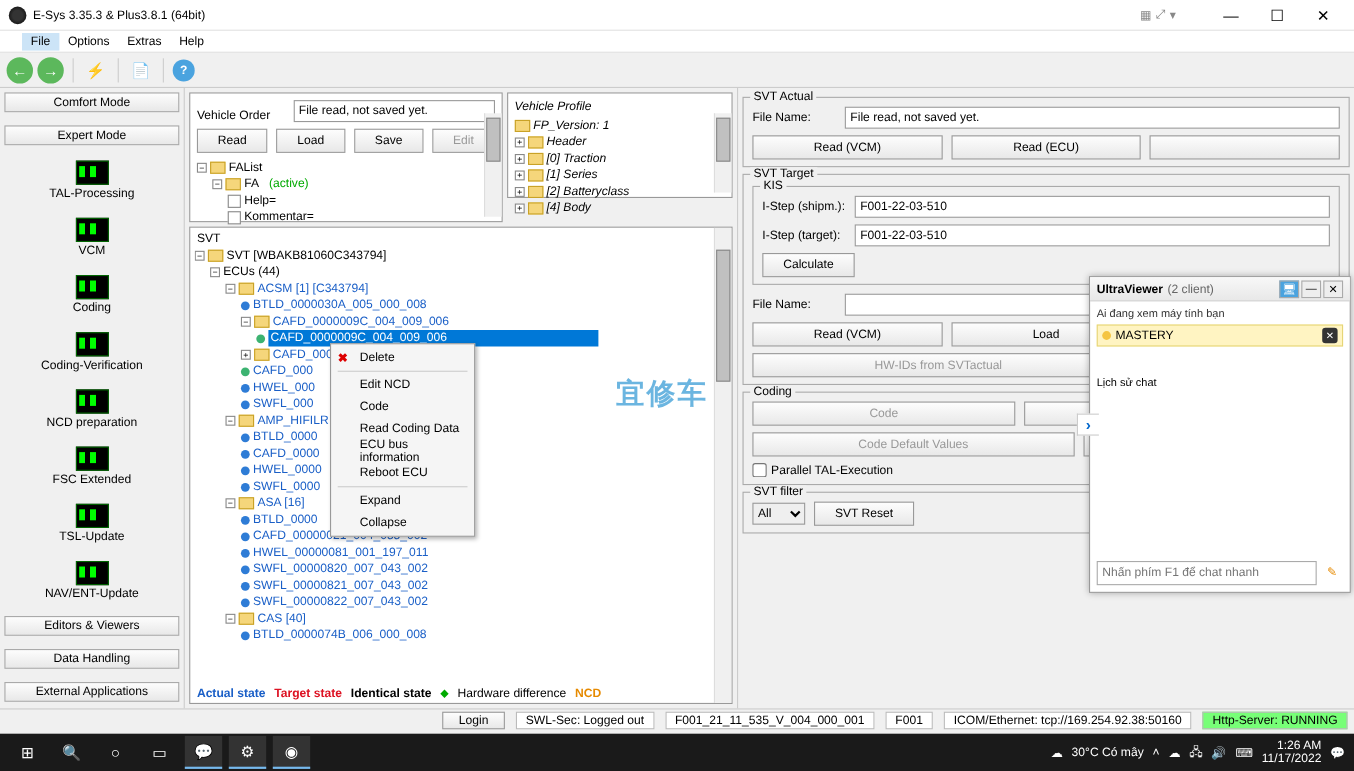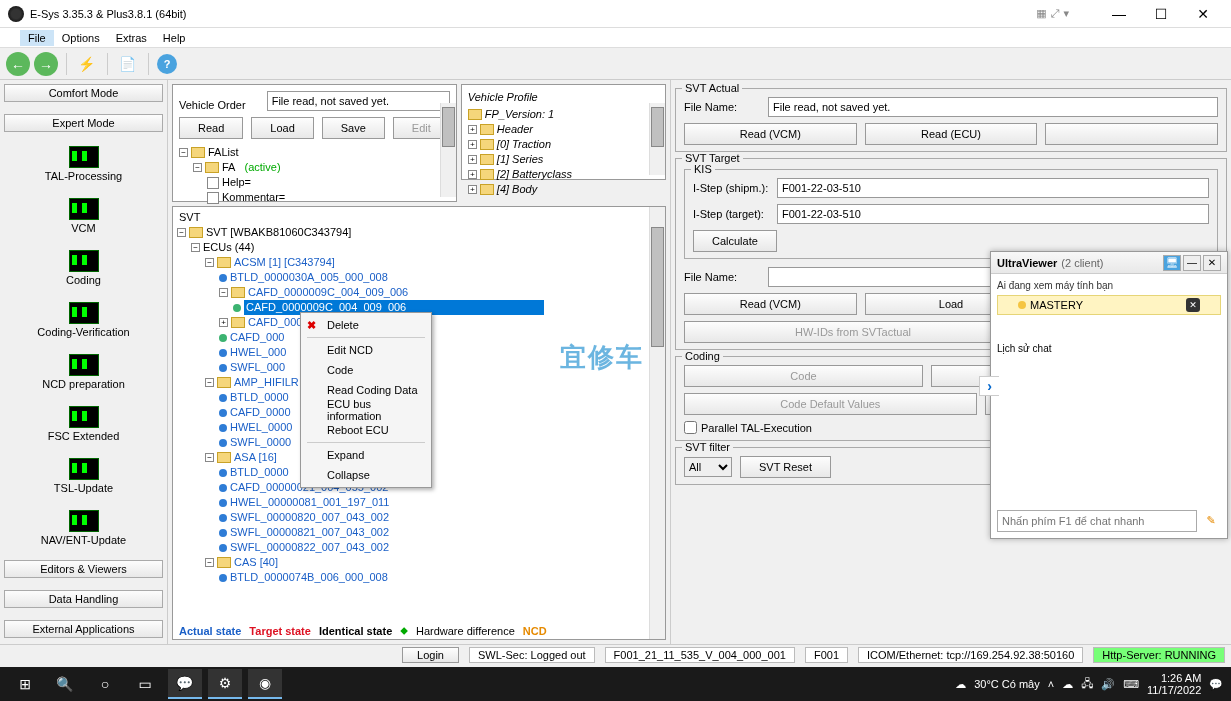--- a/index.html
+++ b/index.html
@@ -97,21 +97,21 @@
 
 .uv-window { position: absolute; right: 3px; top: 251px; width: 238px; height: 288px; background: #fff; border: 1px solid #999; box-shadow: 0 0 6px rgba(0,0,0,.3); z-index: 50; display: flex; flex-direction: column; }
 .uv-title { height: 22px; background: linear-gradient(#f8f8f8, #e8e8e8); border-bottom: 1px solid #ccc; display: flex; align-items: center; padding: 0 6px; gap: 4px; }
 .uv-title .uv-name { font-weight: bold; }
 .uv-title .uv-count { color: #666; }
 .uv-title .uv-ctrls { margin-left: auto; display: flex; gap: 2px; }
 .uv-title .uv-ctrl { width: 18px; height: 16px; border: 1px solid #aaa; display: flex; align-items: center; justify-content: center; font-size: 10px; background: #eee; }
 .uv-title .uv-ctrl.blue { background: #4aa3df; color: #fff; }
 .uv-body { padding: 6px; flex: 1; display: flex; flex-direction: column; }
 .uv-status { font-size: 10px; color: #333; margin-bottom: 4px; }
-.uv-client { background: #fff4c2; border: 1px solid #e6d577; padding: 2px 20px; display: flex; align-items: center; gap: 4px; }
+.uv-client { background: #fff4c2; border: 1px solid #e6d577; padding: 2px 4px; display: flex; align-items: center; gap: 4px; }
 .uv-client .dot { width: 8px; height: 8px; background: #f5c542; border-radius: 50%; }
 .uv-client .close { margin-left: auto; width: 14px; height: 14px; background: #333; color: #fff; border-radius: 3px; display: flex; align-items: center; justify-content: center; font-size: 9px; }
 .uv-arrow { position: absolute; left: -12px; top: 124px; width: 20px; height: 20px; background: #fff; border: 1px solid #ccc; border-right: none; display: flex; align-items: center; justify-content: center; color: #0066cc; font-size: 14px; font-weight: bold; }
 .uv-history-label { margin-top: 28px; font-size: 10px; }
 .uv-chat-input { margin-top: auto; display: flex; gap: 4px; }
 .uv-chat-input input { flex: 1; height: 22px; border: 1px solid #aaa; padding: 0 4px; }
 .uv-chat-input .send { width: 20px; height: 20px; color: #e68a00; display: flex; align-items: center; justify-content: center; }
 
 
 .watermark { position: absolute; left: 560px; top: 340px; font-size: 26px; color: #6bb5e0; font-weight: bold; letter-spacing: 2px; pointer-events: none; }

